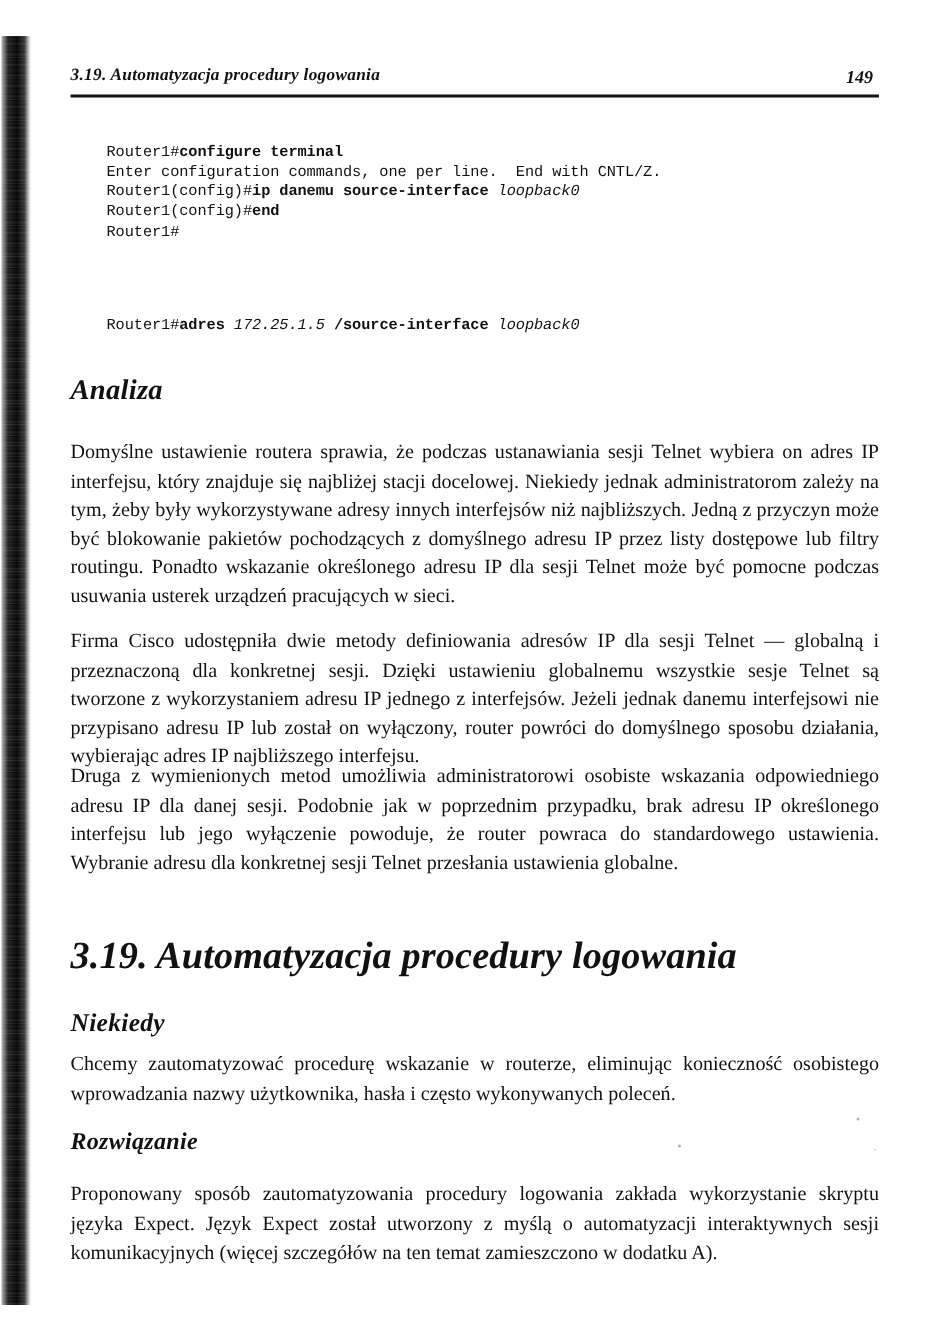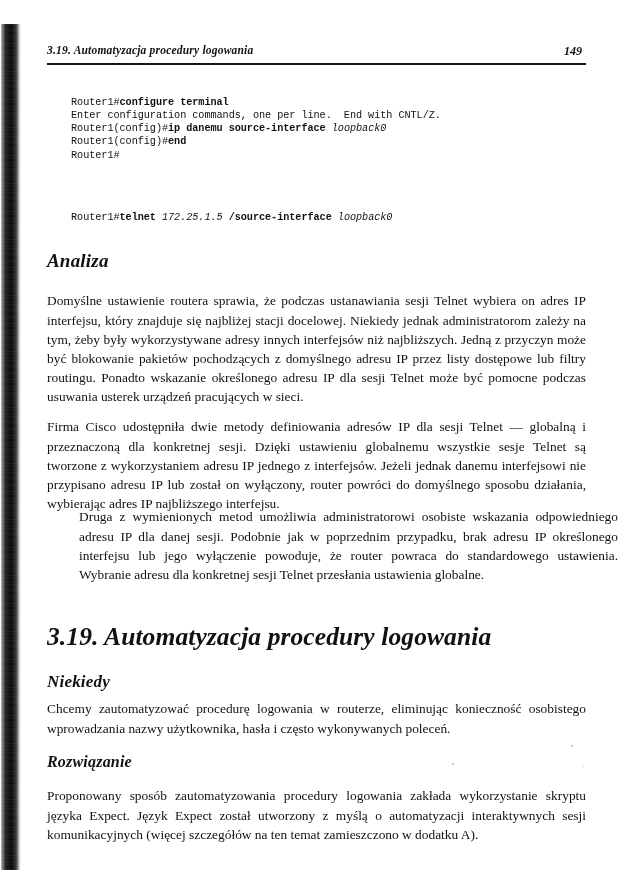--- a/index.html
+++ b/index.html
@@ -154,21 +154,21 @@
     text-align: justify;
     text-justify: inter-word;
     font-size: 13.4px;
     line-height: 19.2px;
     hyphens: manual;
   }
 
   #para-intro       { top: 160px; }
   #para-analiza-1   { top: 278px; }
   #para-analiza-2   { top: 404px; }
-  #para-analiza-3   { top: 494px; margin-left: 32px; }
+  #para-analiza-3   { top: 494px; }
   #para-problem     { top: 686px; }
   #para-rozwiazanie { top: 773px; }
 
   
   .page { color: #111111; }
 </style>
 </head>
 <body>
 
 <div class="page">
@@ -187,34 +187,34 @@
       <div class="runhead-rule"></div>
     </div>
 
     <pre class="code" id="code-block-1"><span>Router1#</span><span class="b">configure terminal</span>
 <span>Enter configuration commands, one per line.  End with CNTL/Z.</span>
 <span>Router1(config)#</span><span class="b">ip danemu source-interface </span><span class="i">loopback0</span>
 <span>Router1(config)#</span><span class="b">end</span>
 <span>Router1#</span></pre>
 
 
-    <pre class="code" id="code-block-2"><span>Router1#</span><span class="b">telnet </span><span class="i">172.25.1.5 </span><span class="b">/source-interface </span><span class="i">loopback0</span></pre>
+    <pre class="code" id="code-block-2"><span>Router1#</span><span class="b">adres </span><span class="i">172.25.1.5 </span><span class="b">/source-interface </span><span class="i">loopback0</span></pre>
 
     <h2 class="h-analiza" id="heading-analiza">Analiza</h2>
 
     <p class="para" id="para-analiza-1">Domyślne ustawienie routera sprawia, że podczas ustanawiania sesji Telnet wybiera on adres IP interfejsu, który znajduje się najbliżej stacji docelowej. Niekiedy jednak administratorom zależy na tym, żeby były wykorzystywane adresy innych interfejsów niż najbliższych. Jedną z przyczyn może być blokowanie pakietów pochodzących z domyślnego adresu IP przez listy dostępowe lub filtry routingu. Ponadto wskazanie określonego adresu IP dla sesji Telnet może być pomocne podczas usuwania usterek urządzeń pracujących w sieci.</p>
 
     <p class="para" id="para-analiza-2">Firma Cisco udostępniła dwie metody definiowania adresów IP dla sesji Telnet — globalną i przeznaczoną dla konkretnej sesji. Dzięki ustawieniu globalnemu wszystkie sesje Telnet są tworzone z wykorzystaniem adresu IP jednego z interfejsów. Jeżeli jednak danemu interfejsowi nie przypisano adresu IP lub został on wyłączony, router powróci do domyślnego sposobu działania, wybierając adres IP najbliższego interfejsu.</p>
 
     <p class="para" id="para-analiza-3">Druga z wymienionych metod umożliwia administratorowi osobiste wskazania odpowiedniego adresu IP dla danej sesji. Podobnie jak w poprzednim przypadku, brak adresu IP określonego interfejsu lub jego wyłączenie powoduje, że router powraca do standardowego ustawienia. Wybranie adresu dla konkretnej sesji Telnet przesłania ustawienia globalne.</p>
 
     <h1 class="h-section">3.19. Automatyzacja procedury logowania</h1>
 
     <h2 class="h-problem" id="heading-problem">Niekiedy</h2>
 
-    <p class="para" id="para-problem">Chcemy zautomatyzować procedurę logowania w routerze, eliminując konieczność osobistego wprowadzania nazwy użytkownika, hasła i często wykonywanych poleceń.</p>
+    <p class="para" id="para-problem">Chcemy zautomatyzować procedurę wskazanie w routerze, eliminując konieczność osobistego wprowadzania nazwy użytkownika, hasła i często wykonywanych poleceń.</p>
 
     <h2 class="h-rozwiazanie" id="heading-rozwiazanie">Rozwiązanie</h2>
 
     <p class="para" id="para-rozwiazanie">Proponowany sposób zautomatyzowania procedury logowania zakłada wykorzystanie skryptu języka Expect. Język Expect został utworzony z myślą o automatyzacji interaktywnych sesji komunikacyjnych (więcej szczegółów na ten temat zamieszczono w dodatku A).</p>
 
   </div>
 </div>
 
 </body></html>

